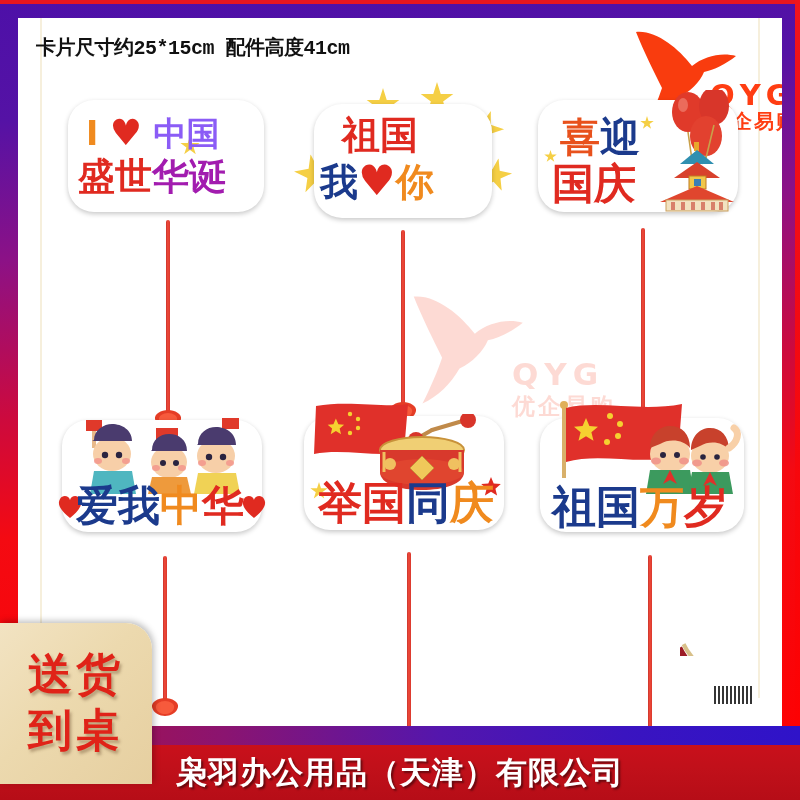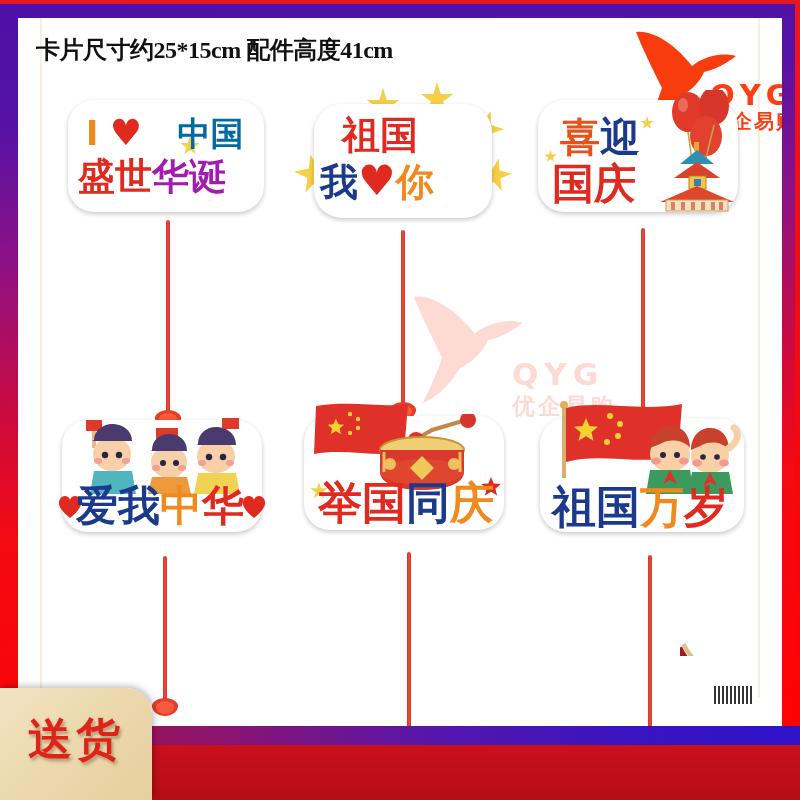--- a/index.html
+++ b/index.html
@@ -20,23 +20,23 @@
     background:linear-gradient(180deg,#f0141d 0%,#f30a12 40%,#ff0000 100%);}
 
   .canvas{position:absolute;left:18px;top:18px;width:764px;height:764px;overflow:hidden;background:#fff;}
 
   
   .guide-v{position:absolute;top:0;width:2px;height:680px;background:#f6efdc;}
 
   
   .header-title{
     position:absolute;left:18px;top:16px;
-    font-size:24px;font-weight:bold;color:#111;
+    font-size:20px;font-weight:bold;color:#111;
     letter-spacing:-0.5px;white-space:nowrap;
-    font-family:Liberation Serif, serif;
+    font-family:Liberation Mono, monospace;
   }
 
   
   .logo-corner{position:absolute;left:600px;top:8px;width:185px;height:118px;}
   .logo-bird{position:absolute;left:0;top:0;}
   .logo-qyg{position:absolute;left:92px;top:52px;font-size:29px;font-weight:bold;
     color:#ff3d12;letter-spacing:5px;font-family:"DejaVu Sans",sans-serif;}
   .logo-cn{position:absolute;left:92px;top:82px;font-size:20px;font-weight:bold;
     color:#ff3d12;letter-spacing:2px;}
 
@@ -67,21 +67,21 @@
     box-shadow:0 0 0 2px rgba(255,255,255,.9);}
 
   
   .grad-bar{position:absolute;left:0;bottom:52px;width:800px;height:22px;
     background:linear-gradient(90deg,#b3103c 0%,#8b1470 28%,#5416ad 55%,#3a14c0 78%,#2f13c9 100%);}
   .red-banner{position:absolute;left:0;bottom:0;width:800px;height:55px;
     background:linear-gradient(180deg,#c9101b 0%,#c1101a 40%,#b60d17 100%);}
   .company{position:absolute;left:0;bottom:6px;width:800px;text-align:center;
     font-size:31px;font-weight:bold;color:#ffffff;letter-spacing:1px;
     text-shadow:2px 2px 2px rgba(0,0,0,.45);}
-  .tag{position:absolute;left:0;bottom:0;width:152px;height:112px;
+  .tag{position:absolute;left:0;bottom:16px;width:152px;height:161px;
     background:linear-gradient(135deg,#f2e3c2 0%,#ecd9ae 45%,#e6cfa0 100%);
     border-top-right-radius:26px;box-shadow:2px -2px 6px rgba(0,0,0,.25);}
   .tag-l1,.tag-l2{position:absolute;width:152px;text-align:center;font-weight:bold;
     color:#e02318;font-size:44px;letter-spacing:4px;
     text-shadow:2px 3px 3px rgba(120,90,60,.45);}
   .tag-l1{top:22px;}
   .tag-l2{top:78px;}
 
   .qr{position:absolute;right:28px;bottom:78px;width:40px;height:18px;
     background:
@@ -137,21 +137,21 @@
       <svg class="base" style="top:320px;" viewBox="0 0 30 18">
         <path d="M15 0 C22 0 29 4 28 9 C27 15 20 18 15 18 C10 18 3 15 2 9 C1 4 8 0 15 0 Z" fill="#e53d26"></path>
         <path d="M15 3 C20 3 25 6 24 10 C23 14 19 16 15 16 C11 16 7 14 6 10 C5 6 10 3 15 3 Z" fill="#f75a3c"></path>
       </svg>
       <div class="card">
         <div class="plaque" style="left:10px;top:10px;width:196px;height:112px;border-radius:26px;"></div>
         <div class="star" style="left:122px;top:46px;width:20px;height:20px;"></div>
         <div class="txt" style="left:28px;top:22px;font-size:33px;">
           <span style="color:#f08a1e;">I</span>
           <span style="color:#e02a20;font-size:36px;">♥</span>
-          <span style="color:#0369a1;margin-left:24px;">中国</span>
+          <span style="color:#8b5cf6;">中国</span>
         </div>
         <div class="txt" style="left:20px;top:62px;font-size:37px;letter-spacing:0px;">
           <span style="color:#e02a20;font-family:Liberation Serif, serif;">盛世</span><span style="color:#a21caf;">华诞</span>
         </div>
       </div>
     </div>
 
     <div class="unit" style="left:270px;top:62px;width:230px;height:290px;">
       <div class="stick" style="top:150px;height:182px;"></div>
       <svg class="base" style="top:322px;" viewBox="0 0 30 18">
@@ -367,17 +367,19 @@
     <div class="swoosh">
         <i></i>
         <u></u>
       </div>
     <div class="qr"></div>
 
   </div>
 
   <div class="grad-bar"></div>
   <div class="red-banner"></div>
+  <div class="company">枭羽办公用品（天津）有限公司</div>
   <div class="tag">
     <div class="tag-l1">送货</div>
+    <div class="tag-l2">到桌</div>
   </div>
 
 </div>
 
 </body></html>

